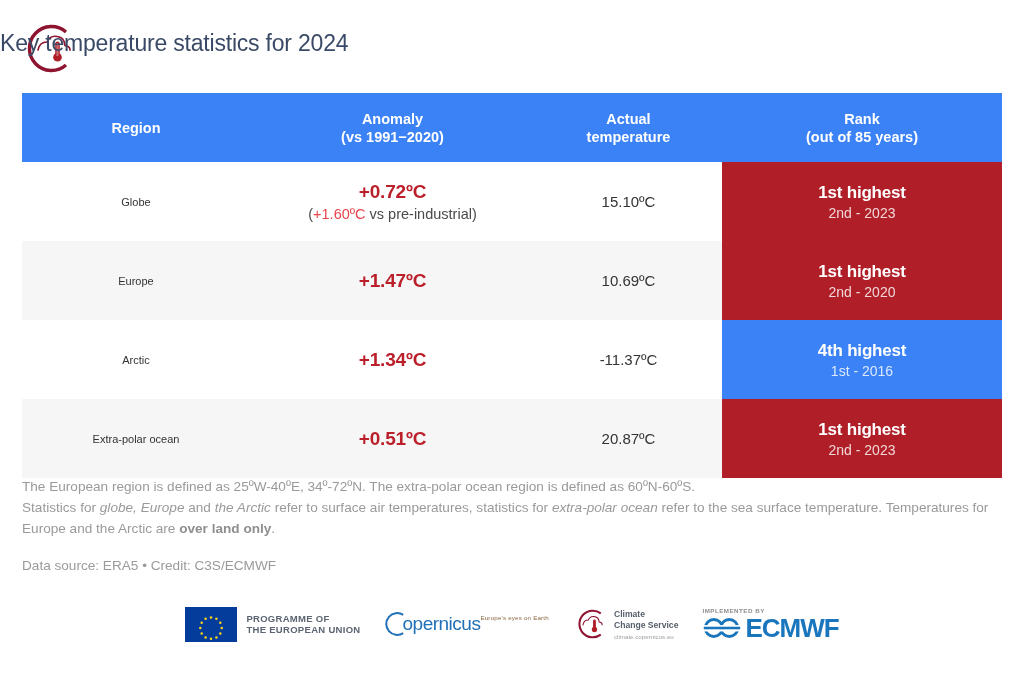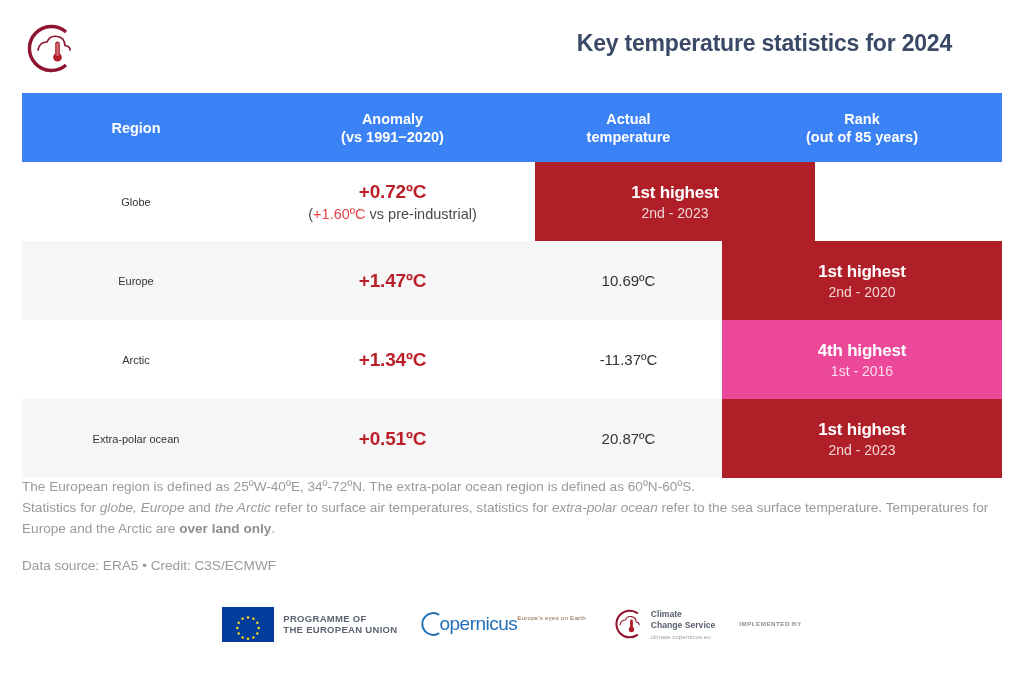--- a/index.html
+++ b/index.html
@@ -15,22 +15,22 @@
     background: #ffffff;
   }
 
   
   #header { position: absolute; left: 0; top: 0; width: 1024px; height: 92px; }
 
   #c3s-logo { position: absolute; left: 22px; top: 22px; width: 56px; height: 52px; }
 
   #title {
     position: absolute; left: 0; top: 30px; width: 952px;
-    text-align: right;
-    font-size: 23px; font-weight: bold;
+    text-align: left;
+    font-size: 23px; font-weight: normal;
     color: #3a4a66;
     letter-spacing: -0.2px;
   }
 
   
   #table { position: absolute; left: 22px; top: 93px; width: 980px; }
 
   .row { display: flex; width: 980px; }
 
   .c-region { width: 228px; }
@@ -61,21 +61,21 @@
   .region-txt { font-size: 11px; color: #333333; }
   .anom-main  { font-size: 19px; font-weight: bold; color: #bb1f2a; letter-spacing: -0.2px; }
   .anom-sub   { font-size: 14.5px; color: #4a4a4a; margin-top: 3px; }
   .anom-sub .hl { color: #e8434a; }
   .actual-txt { font-size: 15px; color: #333333; }
 
   .rankcell { color: #ffffff; }
   .rank-main { font-size: 17px; font-weight: bold; letter-spacing: -0.2px; }
   .rank-sub  { font-size: 14px; margin-top: 2px; color: rgba(255,255,255,0.82); }
   .rank-red    { background: #b01f28; }
-  .rank-salmon { background: #ec4899; }
+  .rank-salmon { background: #3b82f6; }
 
   
   #notes {
     position: absolute; left: 22px; top: 476px; width: 985px;
     font-size: 13.6px; line-height: 21px; color: #9a9a9a;
   }
   #notes .em { font-style: italic; }
   #notes .bd { font-weight: bold; color: #8e8e8e; margin-top: 44px; }
   #source {
     position: absolute; left: 22px; top: 558px;
@@ -149,20 +149,23 @@
       </div>
     </div>
 
     <div class="row brow odd">
       <div class="cell c-region">
         <span class="region-txt">Globe</span>
       </div>
       <div class="cell c-anom">
         <span class="anom-main">+0.72ºC</span>
         <span class="anom-sub"><span>(</span><span class="hl">+1.60ºC</span><span> vs pre-industrial)</span></span>
+      </div>
+      <div class="cell c-actual">
+        <span class="actual-txt">15.10ºC</span>
       </div>
       <div class="cell c-rank rankcell rank-red">
         <span class="rank-main">1st highest</span>
         <span class="rank-sub">2nd - 2023</span>
       </div>
     </div>
 
     <div class="row brow even">
       <div class="cell c-region">
         <span class="region-txt">Europe</span>
@@ -266,17 +269,29 @@
       </svg>
       <div class="c3s-text">
         <div class="c3s-l1">Climate</div>
         <div class="c3s-l1">Change Service</div>
         <div class="c3s-l2">climate.copernicus.eu</div>
       </div>
     </div>
 
     <div class="ecmwf-block">
       <div class="ec-imp">IMPLEMENTED BY</div>
+      <div class="ec-row">
+        <svg viewBox="0 0 44 26" width="40" height="24" style="margin-right:3px;">
+          <g fill="none" stroke="#1976bc" stroke-width="3.2">
+            <circle cx="13" cy="13" r="9.4"></circle>
+            <circle cx="30" cy="13" r="9.4"></circle>
+          </g>
+          <rect x="2" y="9.8" width="40" height="2.6" fill="#ffffff"></rect>
+          <rect x="2" y="14.2" width="40" height="2.6" fill="#ffffff"></rect>
+          <rect x="2" y="11.6" width="40" height="2.8" fill="#1976bc"></rect>
+        </svg>
+        <div class="ec-word">ECMWF</div>
+      </div>
     </div>
 
   </div>
 
 </div>
 
 </body></html>

